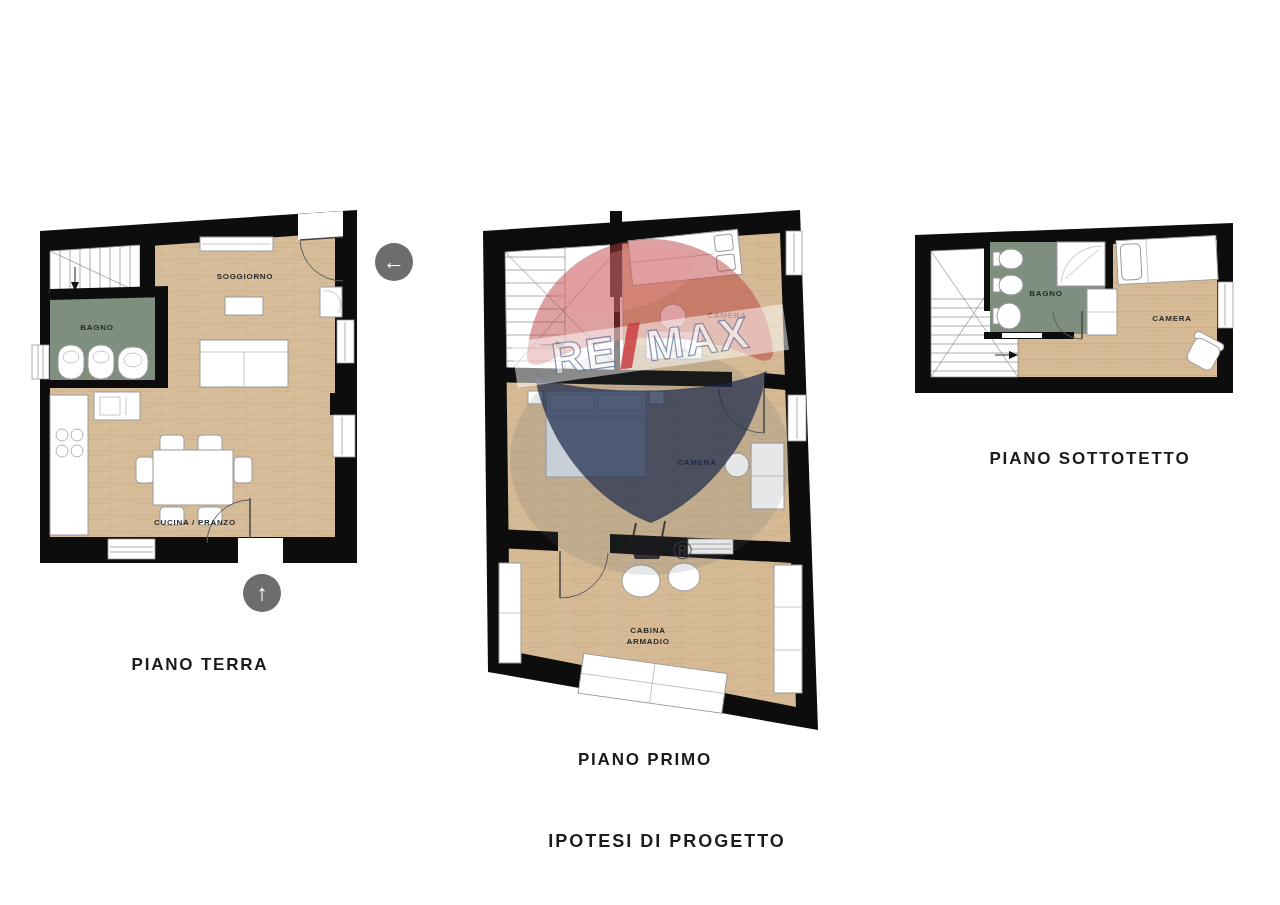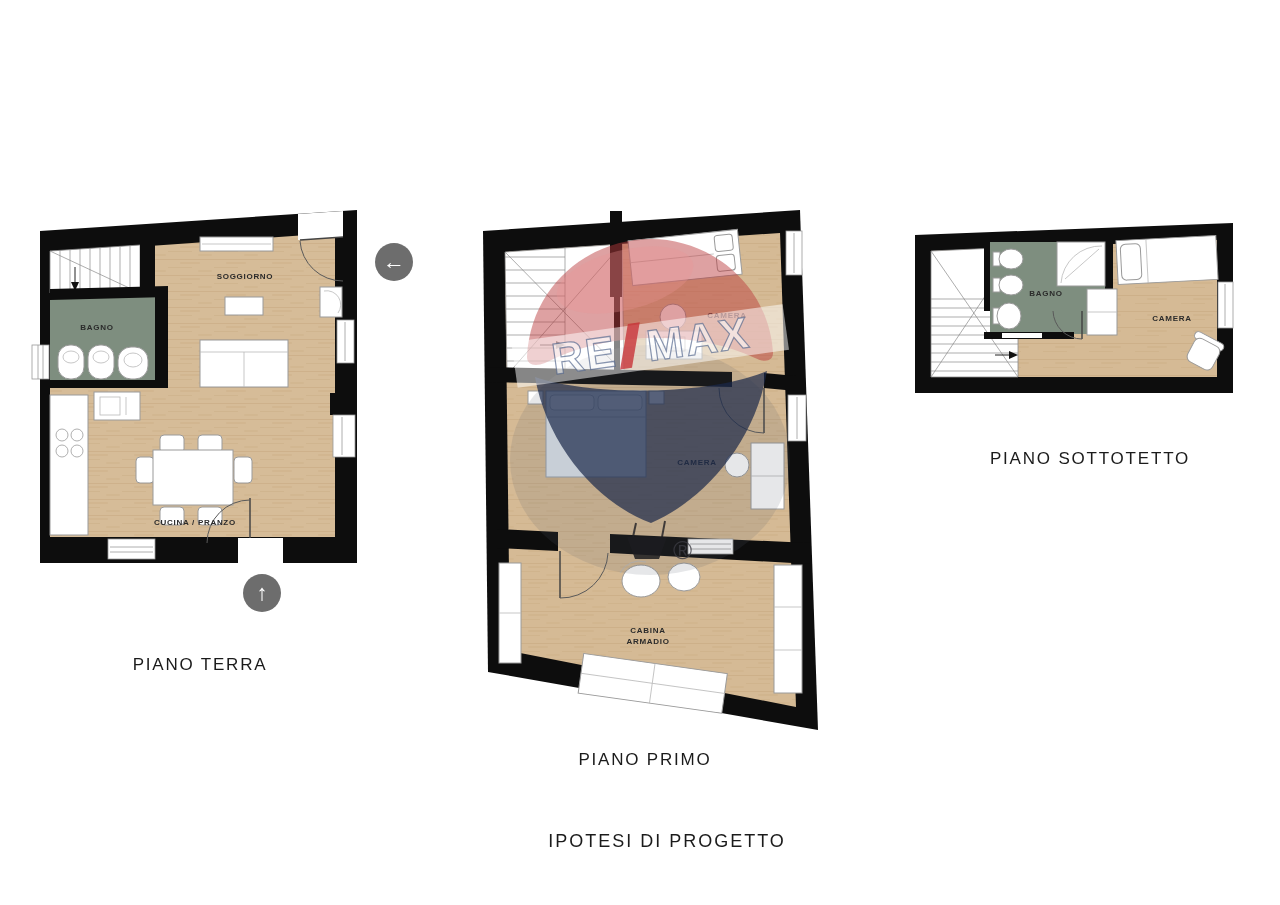--- a/index.html
+++ b/index.html
@@ -1,19 +1,19 @@
 <!DOCTYPE html>
 <html><head>
 <meta charset="utf-8">
 <style>
   html,body{margin:0;padding:0;background:#ffffff;}
   .canvas{position:relative;width:1280px;height:905px;background:#ffffff;overflow:hidden;
           font-family:"Liberation Sans",sans-serif;}
   .plan{position:absolute;}
-  .floor-label{position:absolute;text-align:center;font-weight:normal;font-size:17px;
+  .floor-label{position:absolute;text-align:center;font-weight:bold;font-size:17px;
                letter-spacing:1.8px;color:#1b1b1b;font-family:"Liberation Sans",sans-serif;}
   .footer-label{font-size:18px;letter-spacing:2px;}
   .nav-circle{position:absolute;width:38px;height:38px;border-radius:50%;background:#6d6d6d;
               display:flex;align-items:center;justify-content:center;cursor:pointer;}
   .nav-circle span{color:#ffffff;font-size:22px;font-weight:bold;line-height:1;}
   
   .wall{fill:#0d0d0d;stroke:none;}
   .furn{fill:#ffffff;stroke:#9a9a9a;stroke-width:1;}
   .furnline{stroke:#b9b9b9;stroke-width:.8;fill:none;}
   .stairline{stroke:#8a8a8a;stroke-width:.7;fill:none;}

